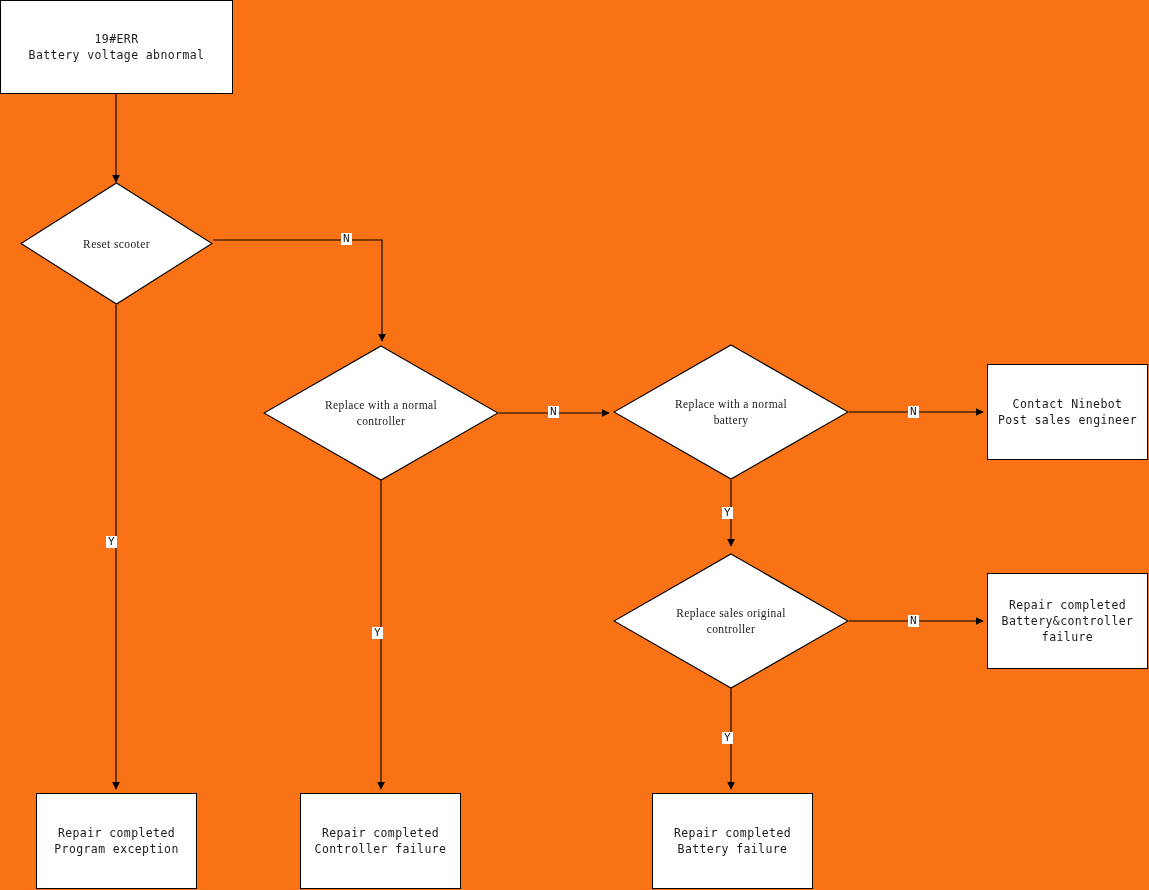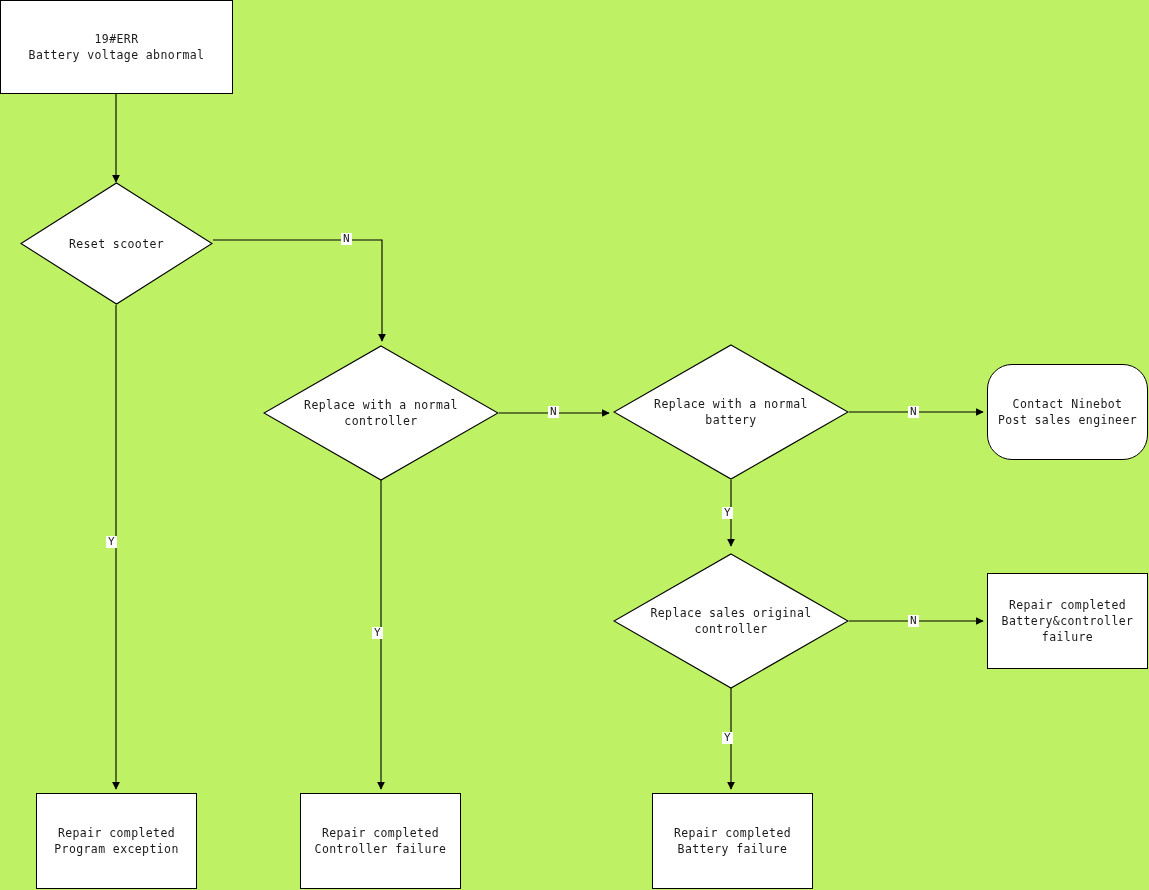--- a/index.html
+++ b/index.html
@@ -4,21 +4,21 @@
 <style>
   html, body {
     margin: 0;
     padding: 0;
     background: #ffffff;
   }
   #canvas {
     position: relative;
     width: 1149px;
     height: 890px;
-    background: #bef264;
+    background: #f97316;
     overflow: hidden;
     font-family: "DejaVu Sans Mono", "Liberation Mono", monospace;
   }
   #edges {
     position: absolute;
     left: 0;
     top: 0;
     width: 1149px;
     height: 890px;
   }
@@ -49,20 +49,21 @@
   .diamond .dshape {
     position: absolute;
     left: 0;
     top: 0;
     width: 100%;
     height: 100%;
   }
   .diamond .node-label {
     position: relative;
     z-index: 2;
+    font-family: Liberation Serif, serif;
   }
   .edge-label {
     position: absolute;
     font-family: "DejaVu Sans Mono", "Liberation Mono", monospace;
     font-size: 11px;
     color: #1a1a1a;
     background: #ffffff;
     padding: 0 2px;
     line-height: 12px;
     pointer-events: none;
@@ -99,21 +100,21 @@
 
       <path d="M 731 688 L 731 789" marker-end="url(#arrow)"></path>
     </g>
   </svg>
 
   <div class="node rect" style="left:0px; top:0px; width:233px; height:94px;">
     <span class="node-label">19#ERR
 Battery voltage abnormal</span>
   </div>
 
-  <div class="node rect" style="left:987px; top:364px; width:161px; height:96px;border-radius:25px;">
+  <div class="node rect" style="left:987px; top:364px; width:161px; height:96px;">
     <span class="node-label">Contact Ninebot
 Post sales engineer</span>
   </div>
 
   <div class="node rect" style="left:987px; top:573px; width:161px; height:96px;">
     <span class="node-label">Repair completed
 Battery&amp;controller
 failure</span>
   </div>
 

